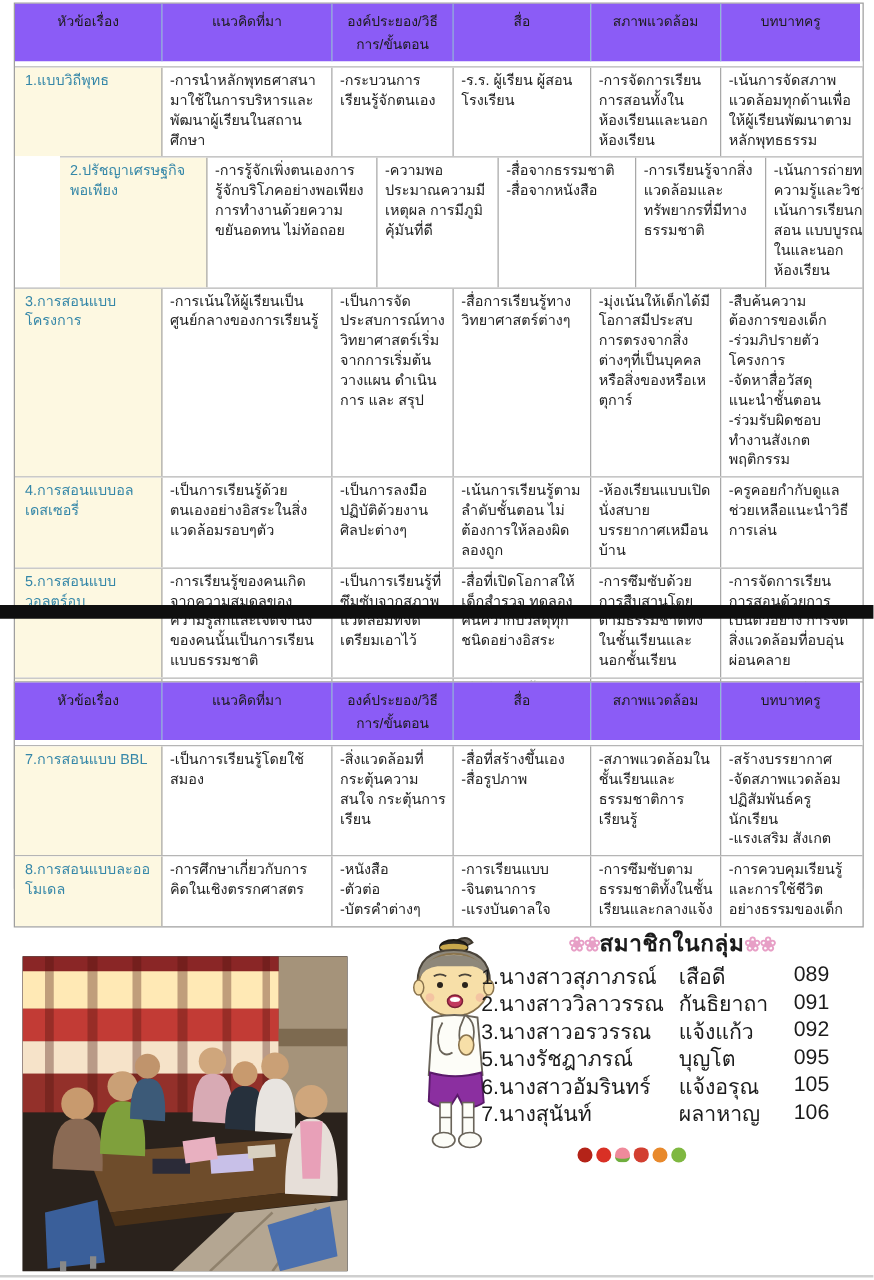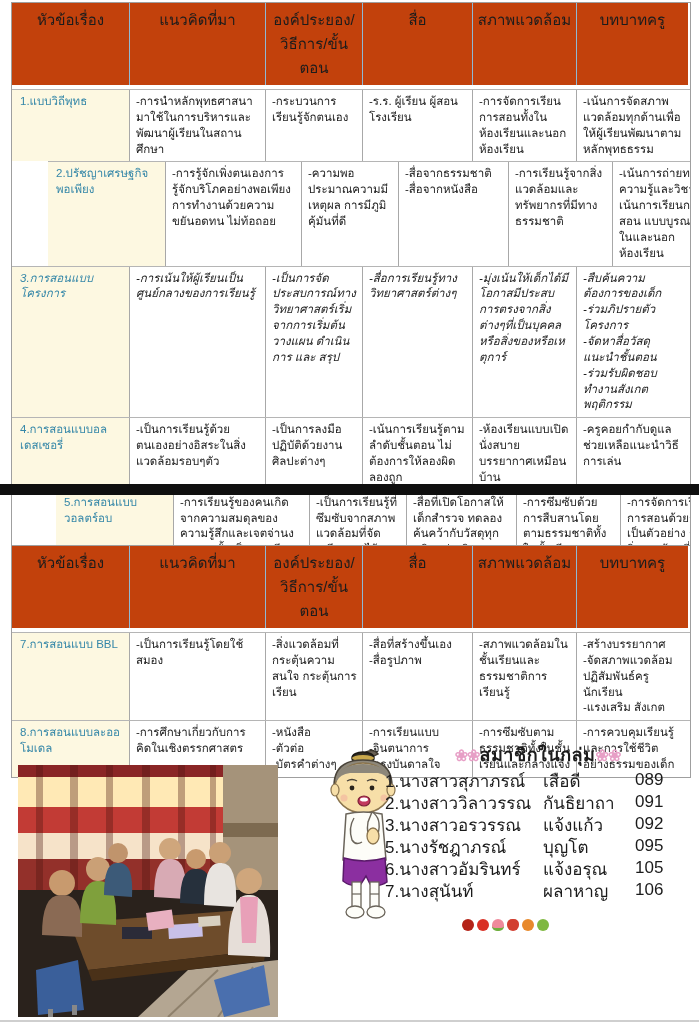--- a/index.html
+++ b/index.html
@@ -2,21 +2,21 @@
 <html><head>
 <meta charset="utf-8">
 <style>
   html,body{margin:0;padding:0;background:#fff;}
   .page{position:relative;width:699px;height:1024px;margin:0 auto;background:#ffffff;
         font-family:"Liberation Sans", sans-serif;color:#212121;overflow:hidden;}
 
   
   .tbl{position:absolute;left:11px;width:678px;border:1px solid #9f9f9f;background:#fff;}
   .grid{display:grid;grid-template-columns:118px 136px 97px 110px 104px 111px;}
-  .thead .th{background:#c2410c;color:#1c1c1c;font-size:15px;text-align:center;
+  .thead .th{background:#8b5cf6;color:#1c1c1c;font-size:11px;text-align:center;
              padding:5px 2px;border-right:1px solid #8fb8d4;min-height:16px;
              display:flex;align-items:flex-start;justify-content:center;}
   .thead .th:last-child{border-right:none;}
   .tgap{height:4px;background:#ffffff;}
   .trow{border-top:1px solid #b5b5b5;overflow:hidden;}
   .td{font-size:11.5px;line-height:1.38;padding:4px 5px 4px 6px;border-right:1px solid #a8a8a8;
       white-space:pre-line;overflow:hidden;}
   .td:last-child{border-right:none;}
   .td.topic{background:#fdf8e1;color:#3587a8;padding-left:8px;}
   #t1{top:2px;}
@@ -71,40 +71,40 @@
         </div>
         <div class="trow grid" style="min-height: 59px; margin-left: 36px;">
           <div class="td topic">2.ปรัชญาเศรษฐกิจพอเพียง</div>
           <div class="td">-การรู้จักเพิ่งตนเองการรู้จักบริโภคอย่างพอเพียงการทำงานด้วยความขยันอดทน ไม่ท้อถอย</div>
           <div class="td">-ความพอประมาณความมีเหตุผล การมีภูมิคุ้มันที่ดี</div>
           <div class="td">-สื่อจากธรรมชาติ
 -สื่อจากหนังสือ</div>
           <div class="td">-การเรียนรู้จากสิ่งแวดล้อมและทรัพยากรที่มีทางธรรมชาติ</div>
           <div class="td">-เน้นการถ่ายทอดความรู้และวิชาการ เน้นการเรียนการสอน แบบบูรณๆการในและนอกห้องเรียน</div>
         </div>
-        <div class="trow grid" style="min-height: 100px; font-style: italic;">
+        <div class="trow grid" style="min-height: 100px;">
           <div class="td topic">3.การสอนแบบโครงการ</div>
           <div class="td">-การเน้นให้ผู้เรียนเป็นศูนย์กลางของการเรียนรู้</div>
           <div class="td">-เป็นการจัดประสบการณ์ทางวิทยาศาสตร์เริ่มจากการเริ่มต้น วางแผน ดำเนินการ และ สรุป</div>
           <div class="td">-สื่อการเรียนรู้ทางวิทยาศาสตร์ต่างๆ</div>
           <div class="td">-มุ่งเน้นให้เด็กได้มีโอกาสมีประสบการตรงจากสิ่งต่างๆที่เป็นบุคคลหรือสิ่งของหรือเหตุการ์</div>
           <div class="td">-สืบค้นความต้องการของเด็ก
 -ร่วมภิปรายตัวโครงการ
 -จัดหาสื่อวัสดุ แนะนำชั้นตอน
 -ร่วมรับผิดชอบทำงานสังเกตพฤติกรรม</div>
         </div>
         <div class="trow grid" style="min-height: 51px;">
           <div class="td topic">4.การสอนแบบอลเดสเซอรี่</div>
           <div class="td">-เป็นการเรียนรู้ด้วยตนเองอย่างอิสระในสิ่งแวดล้อมรอบๆตัว</div>
           <div class="td">-เป็นการลงมือปฏิบัติด้วยงานศิลปะต่างๆ</div>
           <div class="td">-เน้นการเรียนรู้ตามลำดับชั้นตอน ไม่ต้องการให้ลองผิดลองถูก</div>
           <div class="td">-ห้องเรียนแบบเปิด นั่งสบายบรรยากาศเหมือนบ้าน</div>
           <div class="td">-ครูคอยกำกับดูแลช่วยเหลือแนะนำวิธีการเล่น</div>
         </div>
-        <div class="trow grid" style="min-height: 57px; margin-left: 44px;">
+        <div class="trow grid" style="min-height: 57px;">
           <div class="td topic">5.การสอนแบบวอลตร์อบ</div>
           <div class="td">-การเรียนรู้ของคนเกิดจากความสมดุลของความรู้สึกและเจตจ่านงของคนนั้นเป็นการเรียนแบบธรรมชาติ</div>
           <div class="td">-เป็นการเรียนรู้ที่ ซึมซับจากสภาพแวดล้อมที่จัดเตรียมเอาไว้</div>
           <div class="td">-สื่อที่เปิดโอกาสให้เด็กสำรวจ ทดลอง ค้นคว้ากับวัสดุทุกชนิดอย่างอิสระ</div>
           <div class="td">-การซึมซับด้วยการสืบสานโดยตามธรรมชาติทั้งในชั้นเรียนและนอกชั้นเรียน</div>
           <div class="td">-การจัดการเรียนการสอนด้วยการเป็นตัวอย่าง การจัดสิ่งแวดล้อมที่อบอุ่น ผ่อนคลาย</div>
         </div>
         <div class="trow grid" style="min-height: 75px;">
           <div class="td topic">6.การสอนแบบพหุปัญญา</div>
           <div class="td">-การพัฒนาเด็กทุกๆด้านและต้องคำนึงถึงความแตกต่างระหว่างบุคคล</div>

